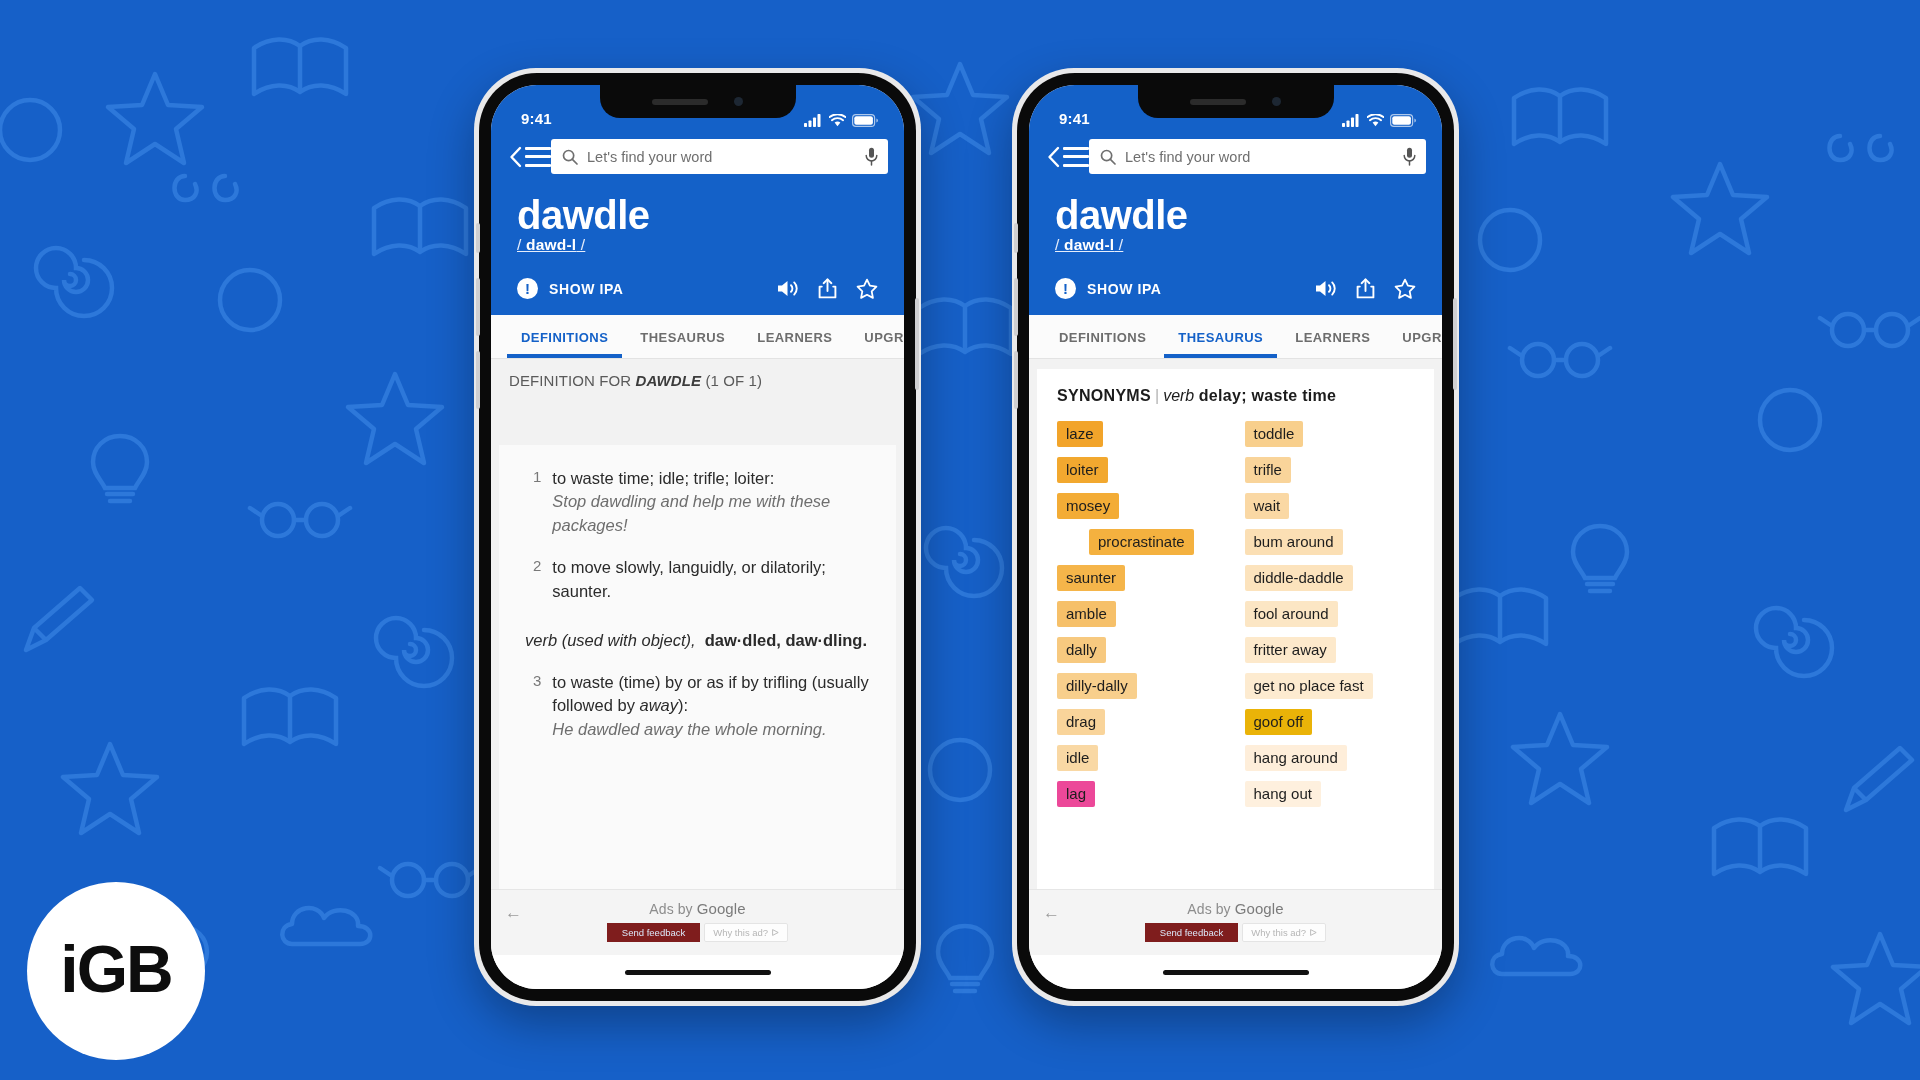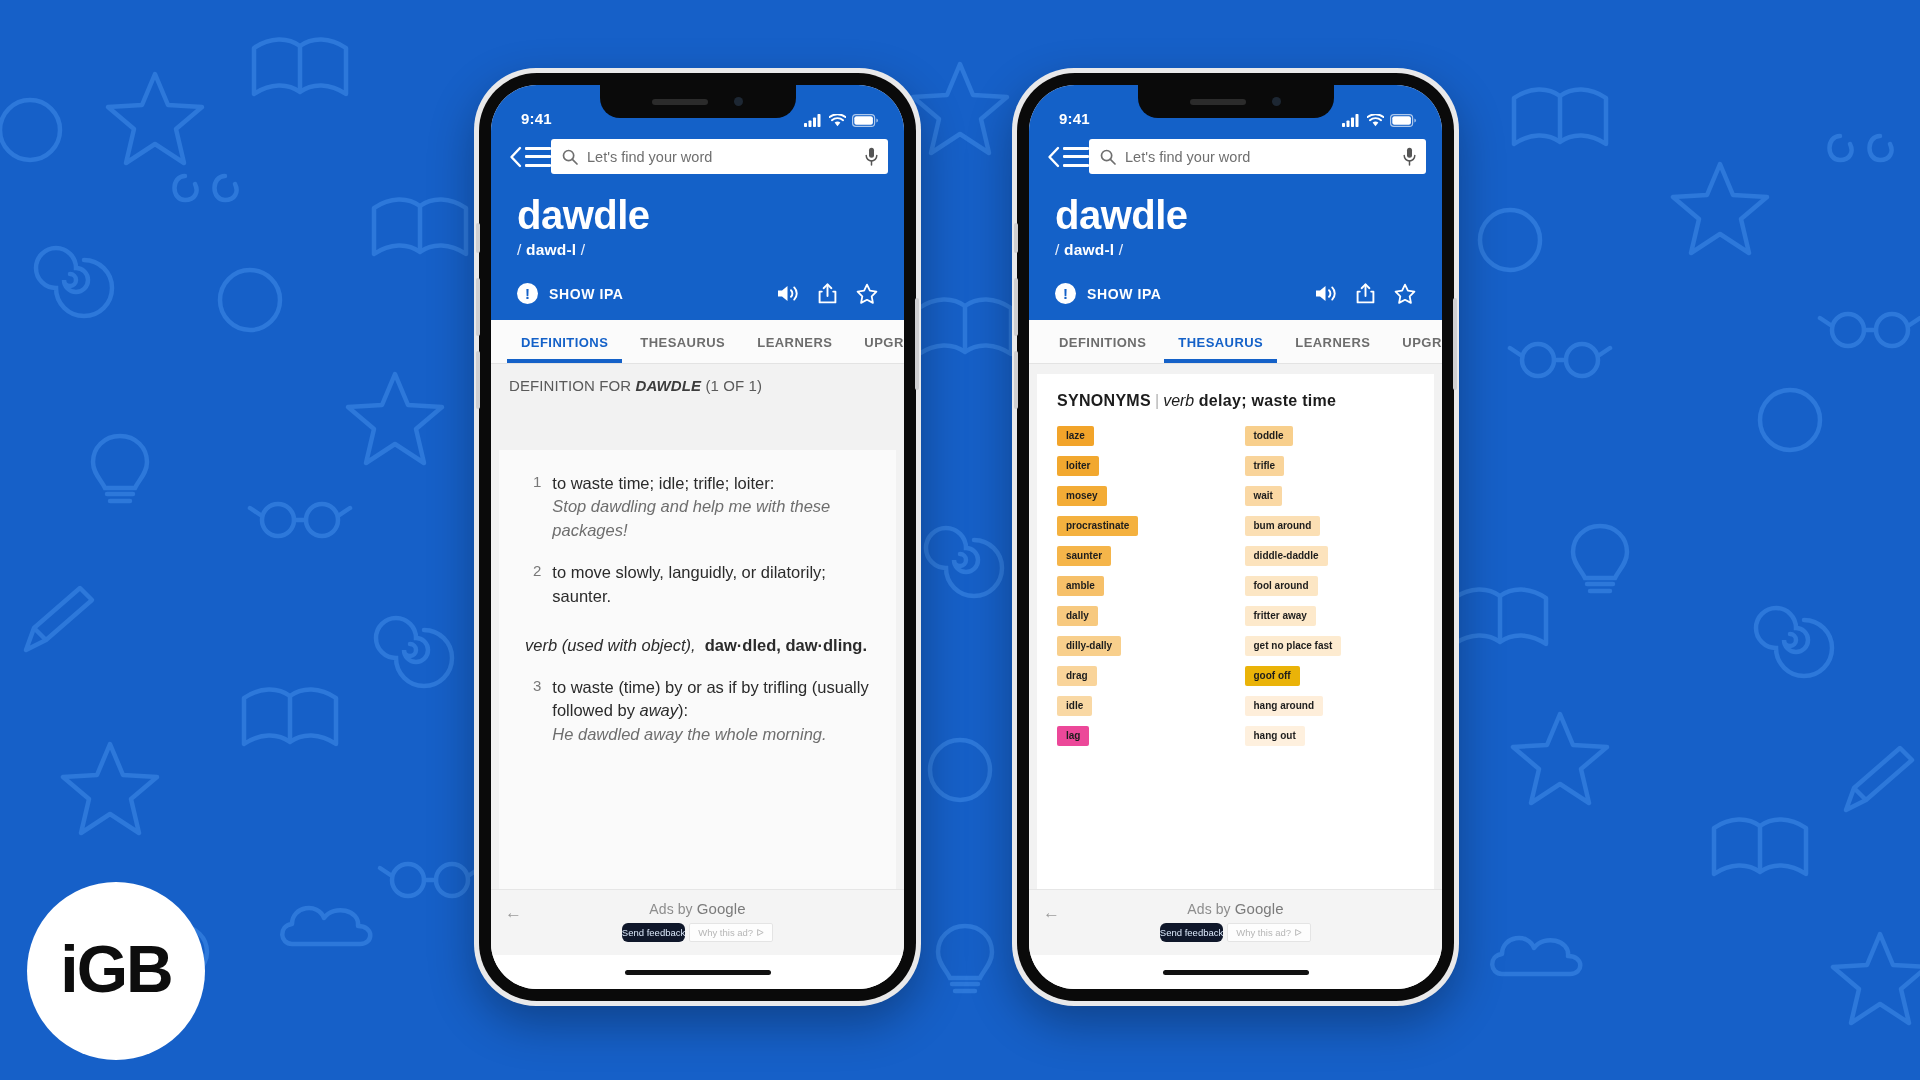--- a/index.html
+++ b/index.html
@@ -162,22 +162,22 @@
   .word-title {
     color: #fff;
     font-size: 40px;
     font-weight: 700;
     line-height: 1.05;
     letter-spacing: -0.5px;
   }
   .word-phonetic {
     color: #e7eefb;
     font-size: 15.5px;
-    margin-top: 5px;
     letter-spacing: 0.2px;
+    text-decoration: underline;
   }
   .word-phonetic b { font-weight: 700; color:#fff; }
 
   .action-row {
     display: flex;
     align-items: center;
     justify-content: space-between;
     padding: 24px 26px 16px 26px;
   }
   .ipa-group { display: flex; align-items: center; gap: 11px; }
@@ -290,27 +290,26 @@
   .thes-head .bar { color: #b3b3b3; padding: 0 4px; }
   .thes-head em { font-style: italic; }
   .thes-cols {
     display: flex;
     gap: 18px;
   }
   .thes-col { flex: 1 1 0; display: flex; flex-direction: column; gap: 10px; }
   .syn {
     display: inline-block;
     align-self: flex-start;
-    font-size: 10px;
+    font-size: 15px;
     color: #1d1d1d;
     padding: 4px 9px 5px 9px;
     border-radius: 2px;
     white-space: nowrap;
     cursor: pointer;
-    font-weight: bold;
   }
 
   
   .ad-footer {
     flex: 0 0 auto;
     background: #f4f4f4;
     border-top: 1px solid #e6e6e6;
     padding: 10px 14px 6px 14px;
     position: relative;
     height: 66px;
@@ -324,25 +323,25 @@
     font-size: 14px;
     color: #8d8d8d;
     letter-spacing: 0.1px;
   }
   .ad-by .g { color: #7b7b7b; font-size: 15px; }
   .ad-btns {
     display: flex; justify-content: center; align-items: center;
     gap: 4px; margin-top: 6px;
   }
   .ad-feedback {
-    background: #0f172a;
+    background: #7f1d1d;
     color: #dce9fb;
     font-size: 9.5px;
-    padding: 4px 0;
-    border-radius: 6px;
+    padding: 4px 15px;
+    border-radius: 0;
     cursor: pointer;
   }
   .ad-why {
     background: #fdfdfd;
     border: 1px solid #e4e4e4;
     color: #b6b6b6;
     font-size: 9.5px;
     padding: 3px 8px;
     border-radius: 2px;
     display: flex; align-items: center; gap: 4px;
@@ -697,21 +696,21 @@
         </div>
 
         <div class="content">
           <div class="thes-card">
             <div class="thes-head"><b>SYNONYMS</b><span class="bar">|</span><em>verb</em> <b>delay; waste time</b></div>
             <div class="thes-cols">
               <div class="thes-col" id="syn-col-0">
                   <div class="syn" style="background: rgb(242, 164, 42);">laze</div>
                   <div class="syn" style="background: rgb(242, 168, 47);">loiter</div>
                   <div class="syn" style="background: rgb(243, 172, 54);">mosey</div>
-                  <div class="syn" style="background: rgb(244, 177, 63);">procrastinate</div>
+                  <div class="syn" style="background: rgb(244, 177, 63); margin-left: 32px;">procrastinate</div>
                   <div class="syn" style="background: rgb(245, 181, 74);">saunter</div>
                   <div class="syn" style="background: rgb(246, 192, 105);">amble</div>
                   <div class="syn" style="background: rgb(247, 201, 127);">dally</div>
                   <div class="syn" style="background: rgb(248, 207, 140);">dilly-dally</div>
                   <div class="syn" style="background: rgb(249, 212, 154);">drag</div>
                   <div class="syn" style="background: rgb(249, 216, 164);">idle</div>
                   <div class="syn" style="background: #ec4899;">lag</div>
                 </div>
               <div class="thes-col" id="syn-col-1">
                   <div class="syn" style="background: rgb(248, 207, 140);">toddle</div>

